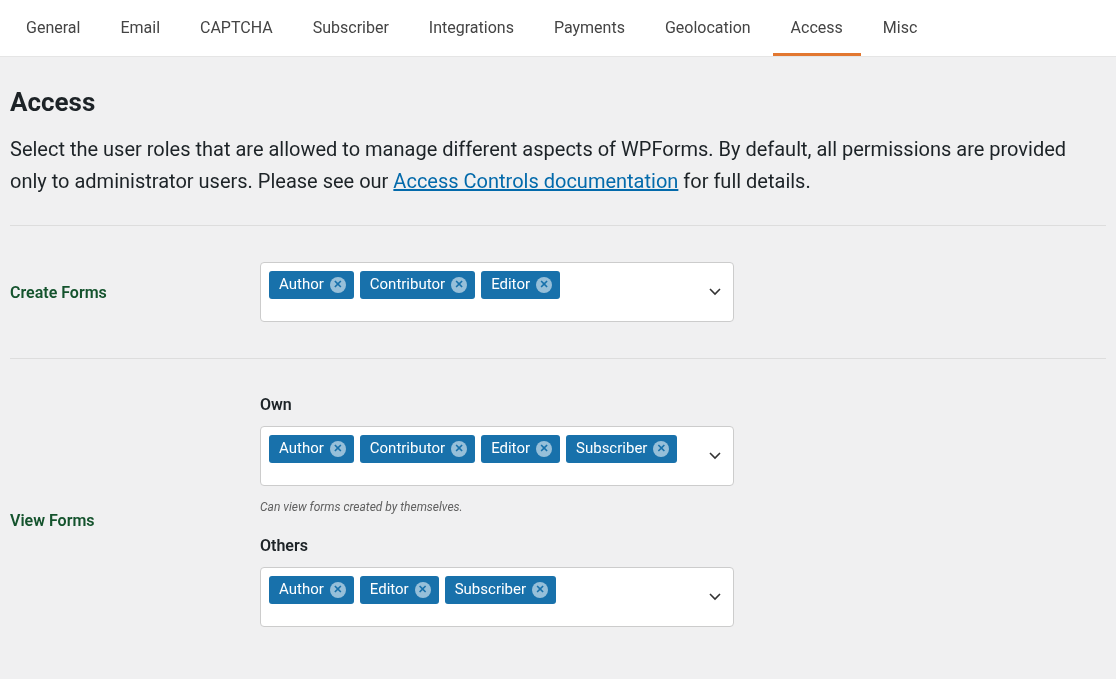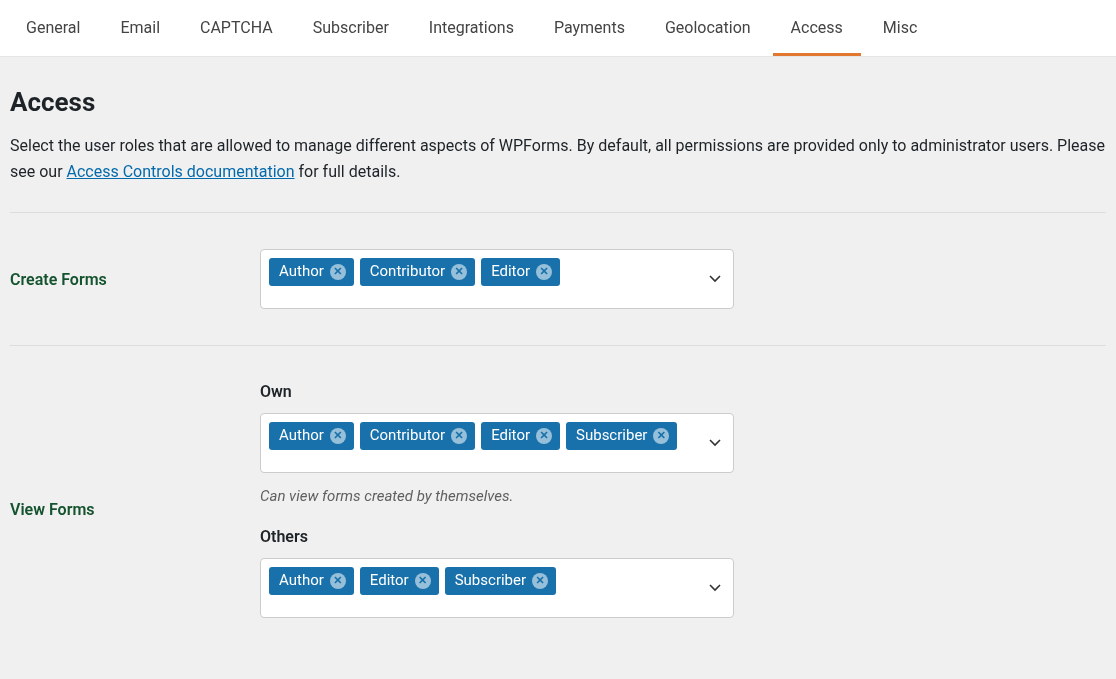--- a/index.html
+++ b/index.html
@@ -34,21 +34,21 @@
     .content {
       padding: 30px 10px 20px 10px;
     }
     .page-title {
       font-size: 26px;
       font-weight: 700;
       color: #1d2327;
       margin-bottom: 16px;
     }
     .description {
-      font-size: 16px;
+      font-size: 20px;
       color: #1d2327;
       line-height: 1.6;
       max-width: 1100px;
     }
     .description a {
       color: #036aab;
       text-decoration: underline;
     }
     .section-divider {
       border: none;
@@ -127,21 +127,21 @@
       color: #1871ab;
       display: inline-flex;
       align-items: center;
       justify-content: center;
       font-size: 11px;
       font-weight: 700;
       cursor: pointer;
       line-height: 1;
     }
     .help-text {
-      font-size: 15px;
+      font-size: 12px;
       color: #606060;
       font-style: italic;
       margin-top: 14px;
     }
   </style>
 </head>
 <body>
 
 <nav class="tabs">
   <button class="tab">General</button>

